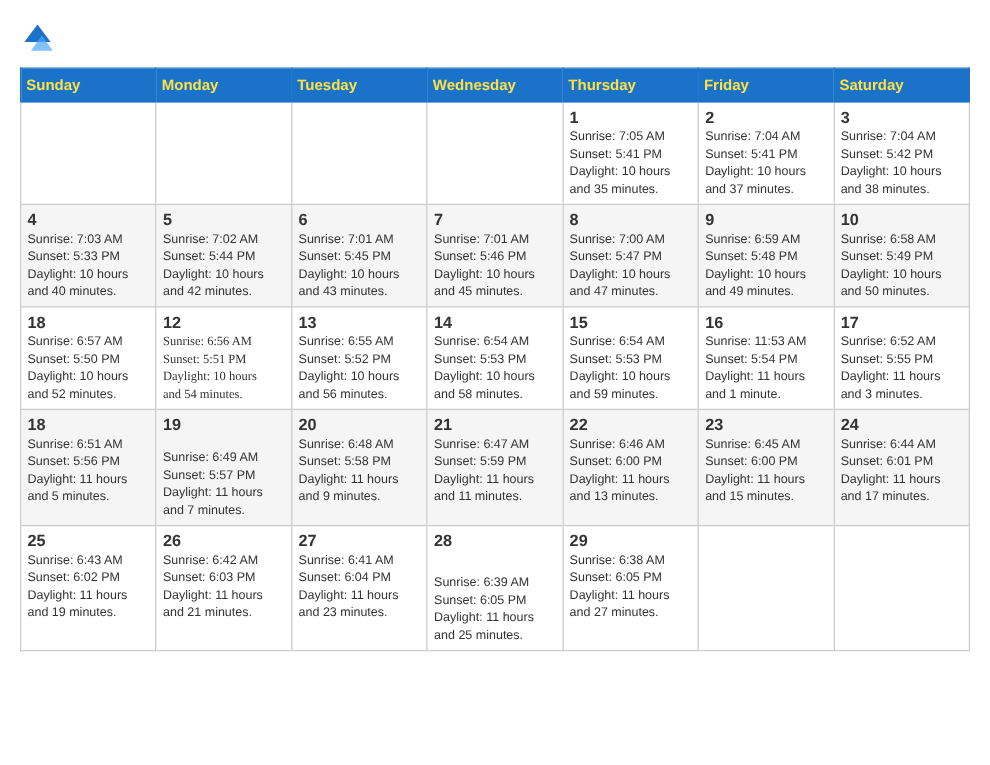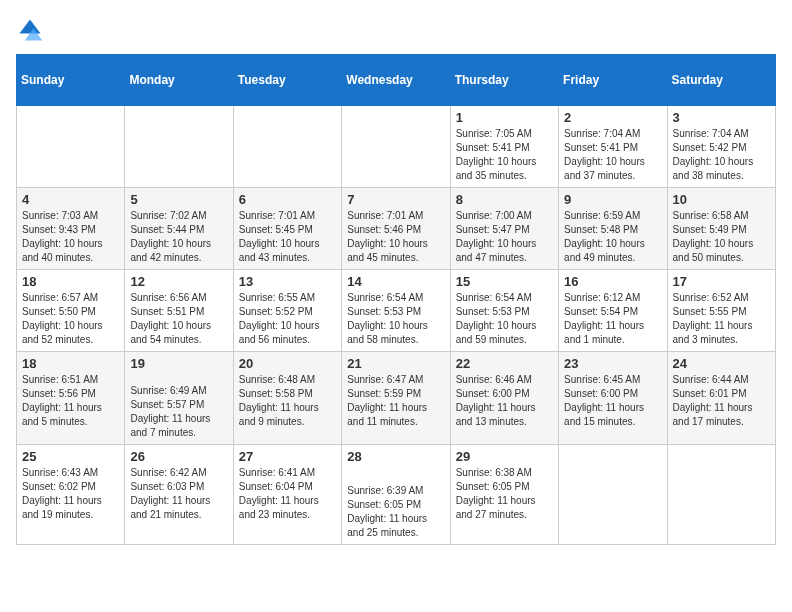--- a/index.html
+++ b/index.html
@@ -45,22 +45,22 @@
       color: #333;
       font-weight: bold;
     }
     table {
       width: 100%;
       border-collapse: collapse;
       font-size: 11px;
     }
     thead tr th {
       background: #1a73c8;
-      color: #ffffff;
-      padding: 18px 4px;
+      color: #fde047;
+      padding: 6px 4px;
       text-align: left;
       font-size: 12px;
       font-weight: bold;
       border: 1px solid #1a73c8;
     }
     tbody tr td {
       border: 1px solid #ccc;
       vertical-align: top;
       padding: 4px 5px;
       width: calc(100% / 7);
@@ -144,21 +144,21 @@
           <div class="day-info" style="white-space: pre-line;">Sunrise: 7:04 AM
 Sunset: 5:42 PM
 Daylight: 10 hours
 and 38 minutes.</div>
         </td>
       </tr>
       <tr>
         <td>
           <span class="day-num">4</span>
           <div class="day-info" style="white-space: pre-line;">Sunrise: 7:03 AM
-Sunset: 9:43 PM
+Sunset: 5:33 PM
 Daylight: 10 hours
 and 40 minutes.</div>
         </td>
         <td>
           <span class="day-num">5</span>
           <div class="day-info" style="white-space: pre-line;">Sunrise: 7:02 AM
 Sunset: 5:44 PM
 Daylight: 10 hours
 and 42 minutes.</div>
         </td>
@@ -201,21 +201,21 @@
       <tr>
         <td>
           <span class="day-num">18</span>
           <div class="day-info" style="white-space: pre-line;">Sunrise: 6:57 AM
 Sunset: 5:50 PM
 Daylight: 10 hours
 and 52 minutes.</div>
         </td>
         <td>
           <span class="day-num">12</span>
-          <div class="day-info" style="white-space: pre-line;">Sunrise: 6:56 AM
+          <div class="day-info" style="white-space: pre-line; font-family: Liberation Serif, serif;">Sunrise: 6:56 AM
 Sunset: 5:51 PM
 Daylight: 10 hours
 and 54 minutes.</div>
         </td>
         <td>
           <span class="day-num">13</span>
           <div class="day-info" style="white-space: pre-line;">Sunrise: 6:55 AM
 Sunset: 5:52 PM
 Daylight: 10 hours
 and 56 minutes.</div>
@@ -229,21 +229,21 @@
         </td>
         <td>
           <span class="day-num">15</span>
           <div class="day-info" style="white-space: pre-line;">Sunrise: 6:54 AM
 Sunset: 5:53 PM
 Daylight: 10 hours
 and 59 minutes.</div>
         </td>
         <td>
           <span class="day-num">16</span>
-          <div class="day-info" style="white-space: pre-line;">Sunrise: 6:12 AM
+          <div class="day-info" style="white-space: pre-line;">Sunrise: 11:53 AM
 Sunset: 5:54 PM
 Daylight: 11 hours
 and 1 minute.</div>
         </td>
         <td>
           <span class="day-num">17</span>
           <div class="day-info" style="white-space: pre-line;">Sunrise: 6:52 AM
 Sunset: 5:55 PM
 Daylight: 11 hours
 and 3 minutes.</div>

